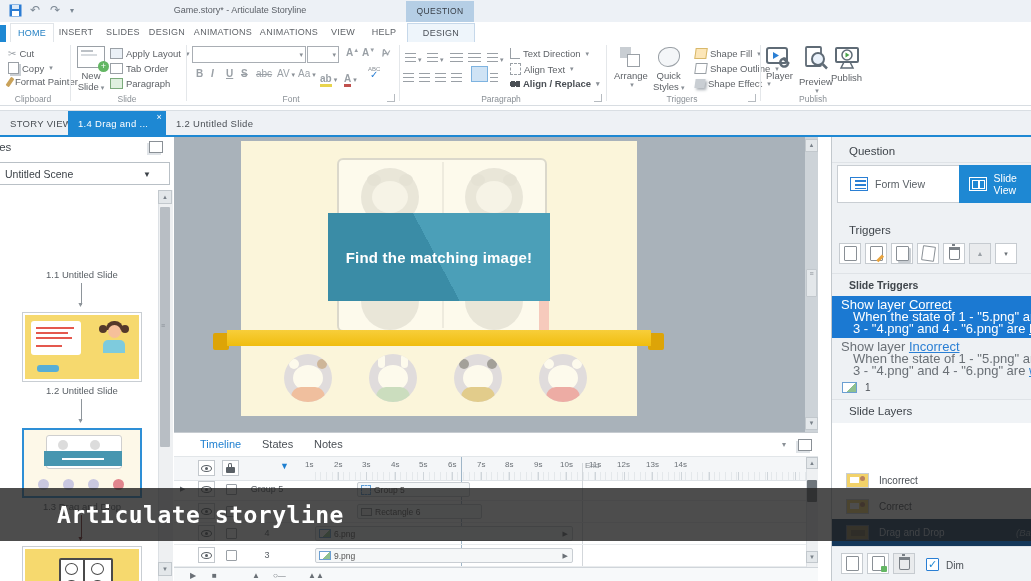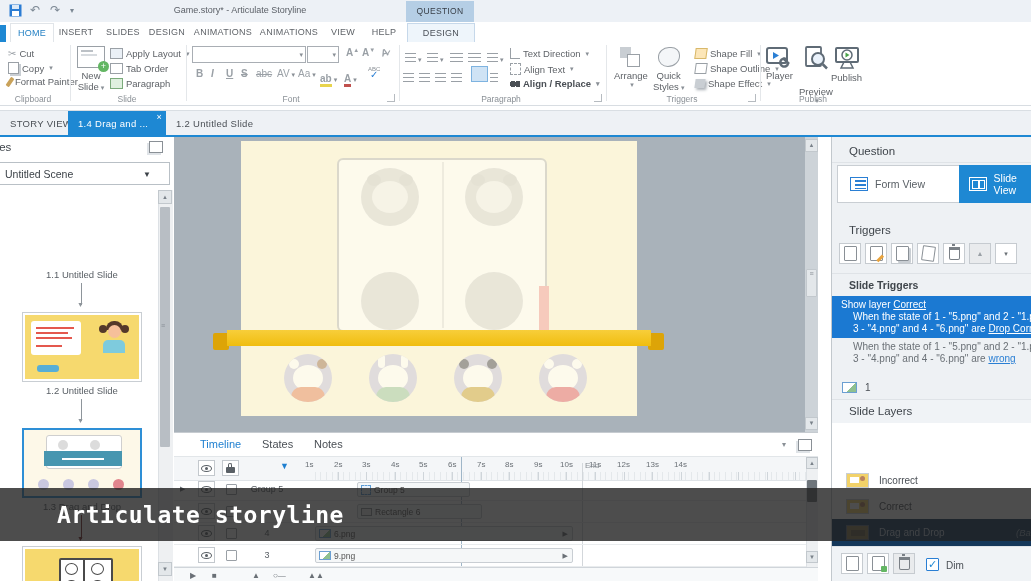--- a/index.html
+++ b/index.html
@@ -93,21 +93,21 @@
   .cb{position:absolute;width:11px;height:11px;border:1px solid #9aa0a6;background:#fff;border-radius:1px;box-sizing:border-box;}
   .i-group{width:10px;height:10px;border:1px dashed #5b9bd5;box-sizing:border-box;background:#eaf2fb;}
   .i-rect{width:11px;height:8px;border:1px solid #8a9096;background:#e8eaec;box-sizing:border-box;}
   .i-img{width:12px;height:9px;border:1px solid #6b9fd2;background:linear-gradient(135deg,#fff 55%,#8fc08f 55%);box-sizing:border-box;}
   .tl-ctl{position:absolute;left:0;top:134px;width:644px;height:15px;border-top:1px solid #d0d5da;background:#f7f9fa;font-size:8px;color:#6a7076;}
   
   .qpanel{position:absolute;left:831px;top:137px;width:200px;height:444px;background:#eef1f4;border-left:1px solid #c2c8cd;box-sizing:border-box;}
   .q-hdr{position:absolute;left:17px;font-size:11.5px;color:#3f454b;}
   .viewbtn{position:absolute;top:28px;height:38px;display:flex;align-items:center;gap:7px;font-size:10.5px;box-sizing:border-box;}
   .tbtn{position:absolute;width:22px;height:21px;border:1px solid #c6cbd0;background:#fff;display:flex;align-items:center;justify-content:center;box-sizing:border-box;}
-  .trig{position:absolute;left:0;width:200px;font-size:10px;line-height:12px;white-space:nowrap;overflow:hidden;}
+  .trig{position:absolute;left:0;width:200px;font-size:13px;line-height:12px;white-space:nowrap;overflow:hidden;}
   .trig .l1{padding-left:9px;}
   .trig .l2{padding-left:21px;}
   .tlink{text-decoration:underline;}
   .sep{position:absolute;left:0;width:200px;height:1px;background:#dfe3e7;}
   .layerrow{position:absolute;left:0;width:200px;height:26px;display:flex;align-items:center;gap:10px;padding-left:14px;box-sizing:border-box;font-size:10px;color:#4a4f55;background:#fff;}
   .lthumb{width:23px;height:15px;background:#f2d269;border:1px solid #c9ced3;position:relative;box-sizing:border-box;}
   .page{width:11px;height:13px;background:#fff;border:1px solid #8a9096;border-radius:1px;position:relative;}
   .trash{width:9px;height:9px;border:1px solid #7a8086;border-top:3px solid #7a8086;border-radius:0 0 2px 2px;position:relative;}
   .trash::before{content:"";position:absolute;top:-6px;left:2px;width:3px;height:2px;background:#7a8086;}
   
@@ -281,21 +281,21 @@
           <path d="M17 12 l6 6 M20 13 a4 4 0 1 0 2 5" stroke="#5f6b76" stroke-width="2.5" fill="none"></path>
         </svg>
       <span style="margin-top:0">Player</span>
     </div>
     <div class="bigbtn" style="left:799px;top:4px">
       <svg width="26" height="24" viewBox="0 0 26 24">
           <rect x="3" y="1" width="15" height="19" rx="1" fill="#fff" stroke="#5f6b76" stroke-width="1.8"></rect>
           <circle cx="15" cy="13" r="6" fill="#eaf2fb" stroke="#5f6b76" stroke-width="2"></circle>
           <line x1="19.5" y1="18" x2="24" y2="22.5" stroke="#5f6b76" stroke-width="2.5"></line>
         </svg>
-      <span style="margin-top:16px">Preview</span>
+      <span style="margin-top:6px">Preview</span>
       <span class="dd">▾</span>
     </div>
     <div class="bigbtn" style="left:831px;top:4px">
       <svg width="26" height="24" viewBox="0 0 26 24">
           <rect x="2" y="2" width="22" height="14" rx="1" fill="#fff" stroke="#5f6b76" stroke-width="2"></rect>
           <path d="M10 16 l-3 6 h12 l-3 -6 z" fill="none" stroke="#5f6b76" stroke-width="1.5"></path>
           <circle cx="13" cy="9" r="5" fill="#fff" stroke="#5f6b76" stroke-width="1.5"></circle>
           <path d="M11.5 6.5 l4 2.5 -4 2.5 z" fill="#4aa34a"></path>
         </svg>
       <span style="margin-top:2px">Publish</span>
@@ -423,20 +423,23 @@
           <span class="abody" style="background:#caa43e"></span>
         </div>
         <div class="animal" style="left:298px">
           <span class="aear" style="left:5px"></span>
             <span class="aear" style="right:5px"></span>
           <span class="aface"></span>
           <span class="abody" style="background:#e06570"></span>
         </div>
       </div>
 
+      <div class="banner">
+        <span>Find the matching image!</span>
+      </div>
     </div>
 
     <div class="sb-v" style="left:631px;top:0;width:13px;height:295px"></div>
     <div class="sb-box" style="left:631px;top:2px;width:13px;height:13px;line-height:11px">▲</div>
     <div class="sb-thumb" style="left:632px;top:132px;width:11px;height:28px;background:#e3e7ea;border:1px solid #c2c8cd;text-align:center;font-size:7px;color:#8a9096;box-sizing:border-box">≡</div>
     <div class="sb-box" style="left:631px;top:280px;width:13px;height:13px;line-height:11px">▼</div>
   </div>
 
   <div class="timeline">
     <span class="tl-tab active" style="left:26px">Timeline</span>
@@ -579,20 +582,21 @@
     <div class="sep" style="top:136px"></div>
     <div class="q-hdr" style="top:142px;font-size:10.5px;font-weight:bold">Slide Triggers</div>
 
     <div class="trig" style="top:159px;height:39px;background:#1b79d2;color:#fff;padding-top:3px">
       <div class="l1"><span>Show layer </span><span class="tlink">Correct</span></div>
       <div class="l2">When the state of 1  - "5.png" and 2  - "1.png</div>
       <div class="l2"><span>3  - "4.png" and 4  - "6.png" are </span><span class="tlink">Drop Correct</span></div>
     </div>
 
     <div class="trig" style="top:201px;height:39px;color:#6a7076;padding-top:3px">
+      <div class="l1"><span>Show layer </span><span class="tlink" style="color:#2a7fd4">Incorrect</span></div>
       <div class="l2">When the state of 1  - "5.png" and 2  - "1.png</div>
       <div class="l2"><span>3  - "4.png" and 4  - "6.png" are </span><span class="tlink" style="color:#2a7fd4">wrong</span></div>
     </div>
 
     <div class="abs" style="left:10px;top:245px;display:flex;align-items:center;gap:8px;font-size:10px;color:#4a4f55">
       <span class="i-img" style="width:15px;height:11px"></span>
       <span>1</span>
     </div>
 
     <div class="abs" style="left:0;top:262px;width:200px;height:24px;background:#f0f3f6;border-top:1px solid #dfe3e7;border-bottom:1px solid #dfe3e7">

